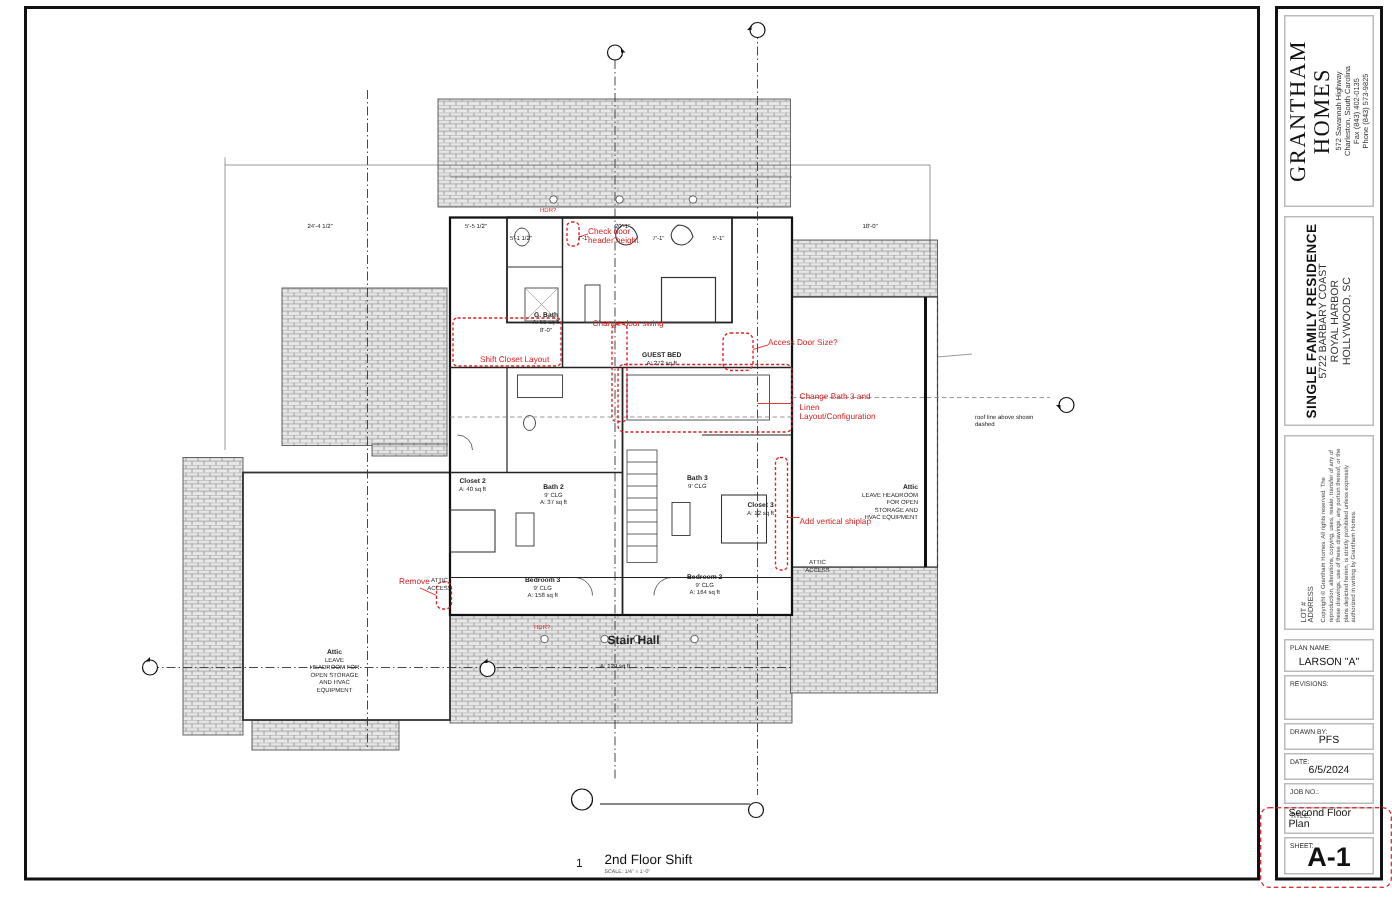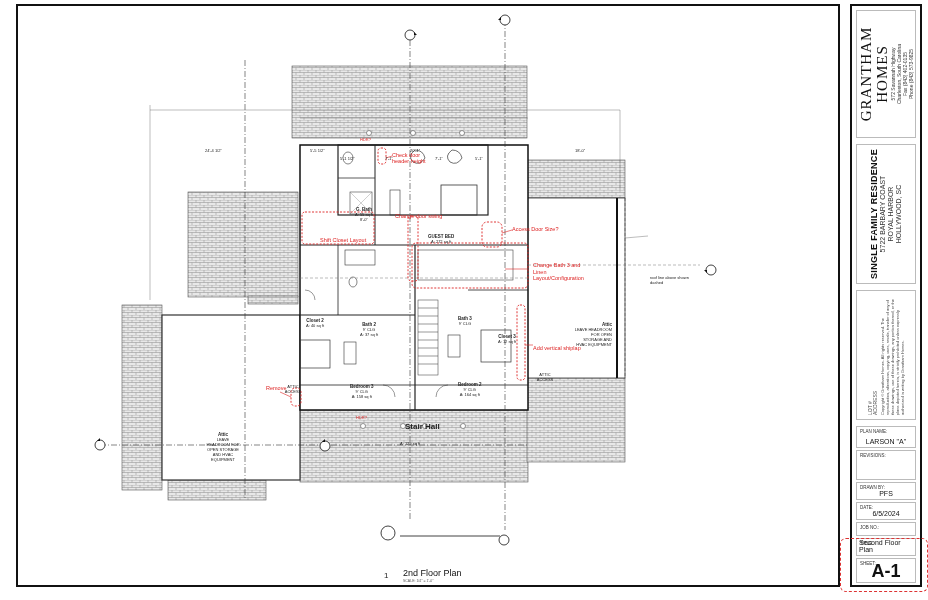--- a/index.html
+++ b/index.html
@@ -198,21 +198,21 @@
   <span class="red" style="left:395px;top:213px;">Change door swing</span>
   <span class="red" style="left:320px;top:237px;">Shift Closet Layout</span>
   <span class="red" style="left:512px;top:226px;">Access Door Size?</span>
   <span class="red" style="left:533px;top:262px;width:50px;white-space:normal;line-height:6.5px;">Change Bath 3 and Linen Layout/Configuration</span>
   <span class="red" style="left:533px;top:345px;">Add vertical shiplap</span>
   <span class="red" style="left:266px;top:385px;">Remove</span>
   <span class="red" style="left:360px;top:137px;font-size:4px;">HDR?</span>
   <span class="red" style="left:356px;top:415px;font-size:4px;">HDR?</span>
 
   <span class="lbl" style="left:384px;top:529px;font-size:8px;">1</span>
-  <span class="lbl" style="left:403px;top:526px;font-size:9px;color:#111;">2nd Floor Plan</span>
+  <span class="lbl" style="left:403px;top:526px;font-size:9px;color:#111;">2nd Floor Shift</span>
   <span class="lbl" style="left:403px;top:537px;font-size:3.5px;color:#555;">SCALE: 1/4" = 1'-0"</span>
 
   <div class="tb">
     <div class="tb-cell" style="top:4px;height:128px;">
       <div class="vert">
         <div style="display:flex;align-items:center;gap:6px;">
           <div style="text-align:center;">
             <span class="logo-l1">GRANTHAM</span>
             <span class="logo-l1">HOMES</span>
           </div>

